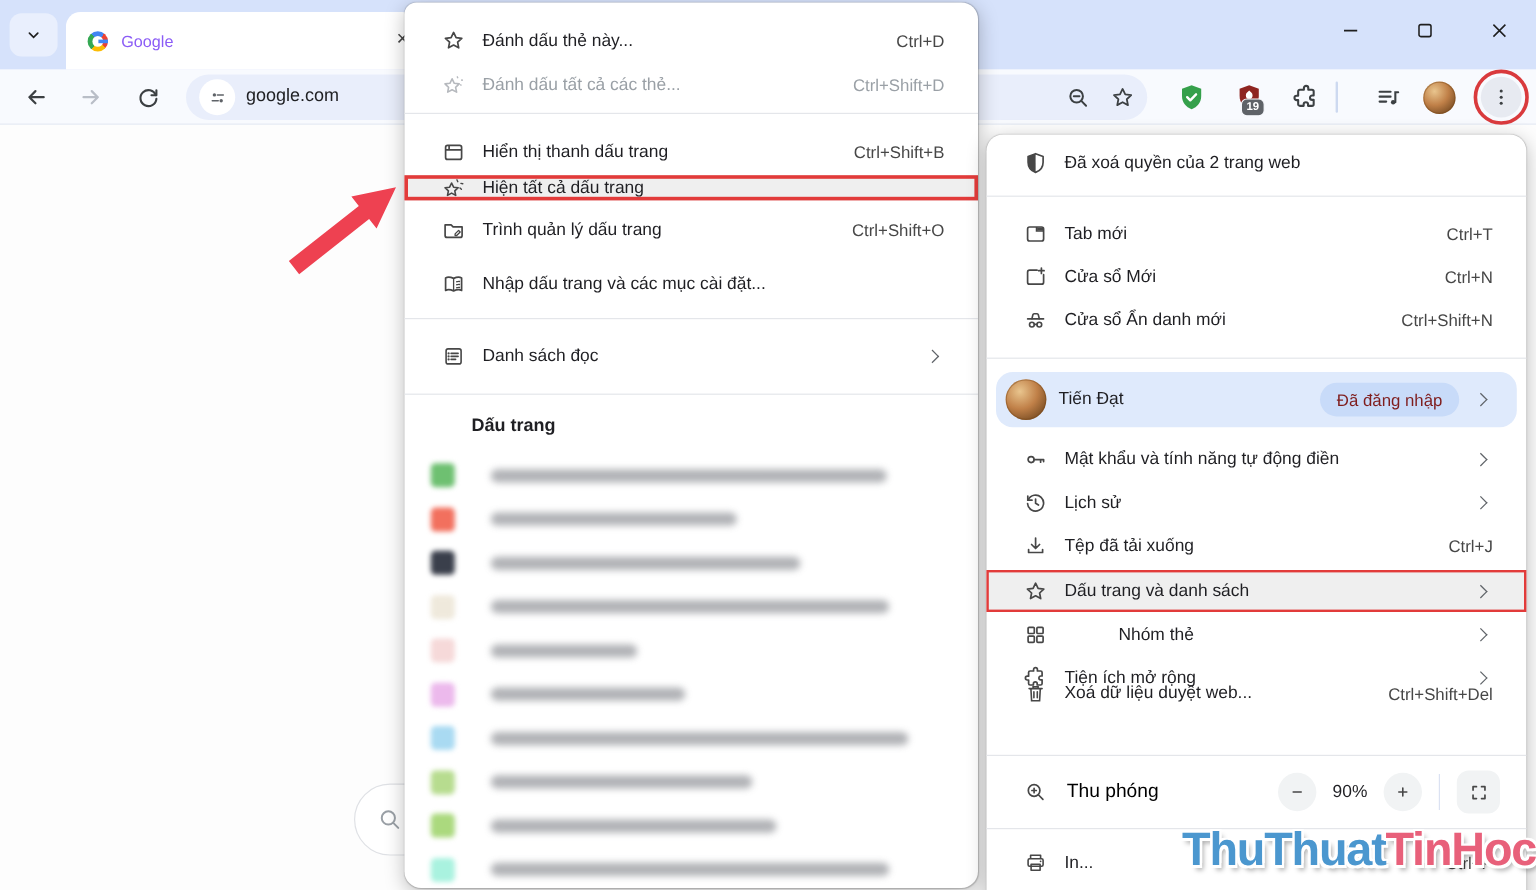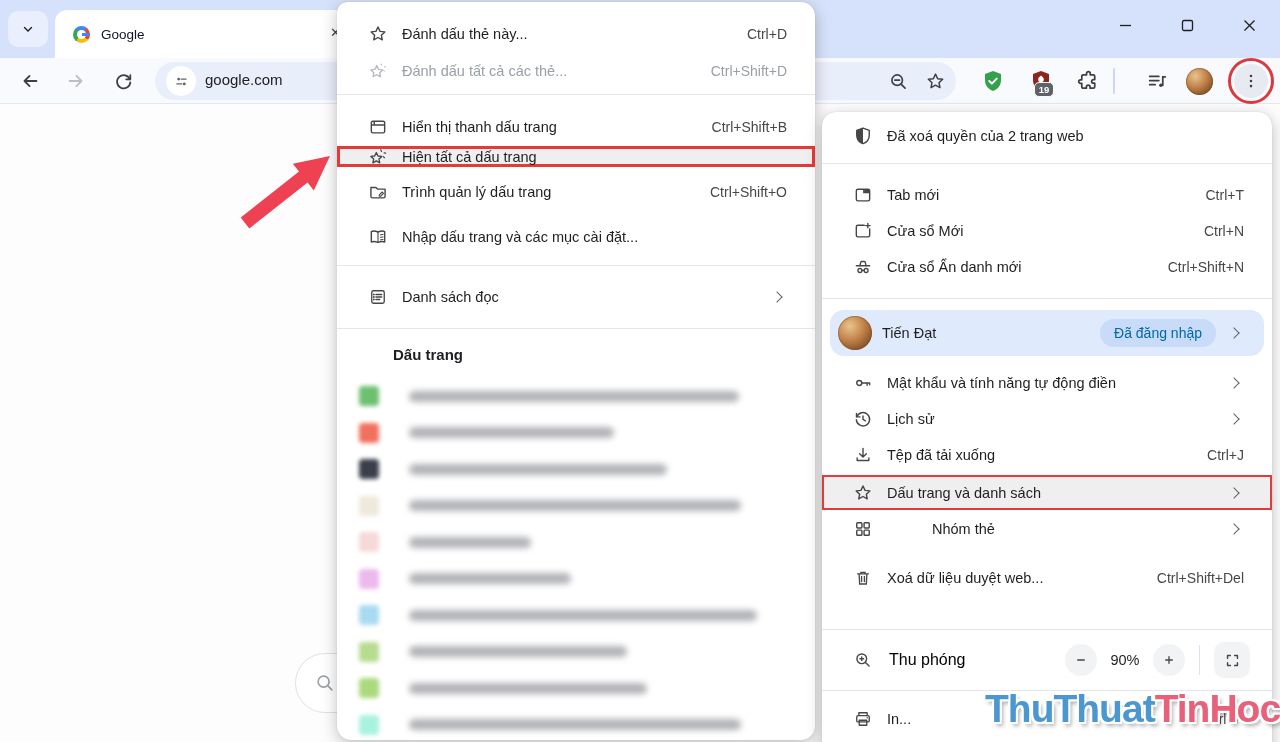--- a/index.html
+++ b/index.html
@@ -7,21 +7,21 @@
   body { font-family:"Liberation Sans", sans-serif; background:#fff; }
   #stage { position:relative; width:1280px; height:742px; background:#fff; overflow:hidden; }
 
   
   .titlebar { position:absolute; left:0; top:0; width:1280px; height:58px; background:#d6e2fb; }
   .tabsearch { position:absolute; left:8px; top:11px; width:40px; height:36px; border-radius:10px; background:#e9effd; display:flex; align-items:center; justify-content:center; }
   .tab { position:absolute; left:55px; top:10px; width:292px; height:48px; background:#fff; border-radius:12px 12px 0 0; display:flex; align-items:center; padding:0 10px 0 18px; }
   .gicon { position:relative; width:17px; height:17px; border-radius:50%; background:conic-gradient(from -40deg,#4285f4 0 22%,#ea4335 22% 47%,#fbbc05 47% 72%,#34a853 72% 100%); }
   .gicon::after { content:""; position:absolute; left:4px; top:4px; width:9px; height:9px; background:#fff; border-radius:50%; }
   .gicon::before { content:""; position:absolute; right:0px; top:7px; width:8px; height:3.5px; background:#4285f4; z-index:2; }
-  .tabtitle { margin-left:11px; font-size:13.5px; color:#0f172a; }
+  .tabtitle { margin-left:11px; font-size:13.5px; color:#8b5cf6; }
   .tabclose { position:absolute; right:6px; top:15px; font-size:13px; color:#444; }
   .wincontrols { position:absolute; right:0; top:0; height:50px; display:flex; }
   .winbtn { width:62px; height:50px; display:flex; align-items:center; justify-content:center; }
 
   .toolbar { position:absolute; left:0; top:58px; width:1280px; height:46px; background:#f8fafe; border-bottom:1px solid #e2e7f2; }
   .navbtn { position:absolute; top:62px; width:38px; height:38px; display:flex; align-items:center; justify-content:center; }
   .omnibox { position:absolute; left:155px; top:62px; width:801px; height:38px; border-radius:19px; background:#e9eefb; display:flex; align-items:center; }
   .tunecircle { position:absolute; left:11px; top:4px; width:30px; height:30px; border-radius:50%; background:#fff; display:flex; align-items:center; justify-content:center; }
   .urltext { position:absolute; left:50px; top:9px; font-size:15px; color:#202124; }
   .omniright { position:absolute; right:10px; top:0; height:38px; display:flex; align-items:center; gap:16px; }
@@ -52,21 +52,21 @@
   .sechead { position:absolute; left:24px; font-size:15px; font-weight:bold; color:#1f1f23;margin-left:32px; }
 
   
   .bmrow { position:absolute; left:0; width:100%; height:36px; display:flex; align-items:center; }
   .bmfav { width:20px; height:20px; border-radius:4px; margin-left:22px; flex:0 0 20px; filter:blur(2px); }
   .bmbar { height:11px; border-radius:6px; margin-left:30px; background:#97999e; opacity:.75; filter:blur(3px); }
 
   
   .profrow { position:absolute; left:8px; top:198px; width:434px; height:46px; background:#dfeafc; border-radius:14px; display:flex; align-items:center; }
   .profname { margin-left:10px; font-size:14.5px; color:#1f1f23; }
-  .badge { margin-left:auto; background:#c8dbf9; border-radius:14px; padding:6px 14px; font-size:14px; color:#0369a1; }
+  .badge { margin-left:auto; background:#c8dbf9; border-radius:14px; padding:6px 14px; font-size:14px; color:#7f1d1d; }
   .profchev { margin:0 26px 0 14px; width:8px; height:8px; border-right:1.8px solid #5f6368; border-bottom:1.8px solid #5f6368; transform:rotate(-45deg); }
 
   
   .zoomrow { position:absolute; left:0; top:530px; width:100%; height:36px; display:flex; align-items:center; }
   .zbtn { width:32px; height:32px; border-radius:50%; background:#f1f3f4; display:flex; align-items:center; justify-content:center; }
   .zval { width:56px; text-align:center; font-size:14.5px; color:#1f1f23; }
   .zdiv { width:1px; height:30px; background:#dbe2f2; margin:0 14px; }
 
   
   .arrow-annotation { position:absolute; left:235px; top:138px; z-index:10; }
@@ -442,20 +442,29 @@
             <rect x="4.5" y="4.5" width="6.2" height="6.2" rx="1"></rect>
             <rect x="13.3" y="4.5" width="6.2" height="6.2" rx="1"></rect>
             <rect x="4.5" y="13.3" width="6.2" height="6.2" rx="1"></rect>
             <rect x="13.3" y="13.3" width="6.2" height="6.2" rx="1"></rect>
           </svg>
       </span>
       <span class="lbl">Nhóm thẻ</span>
       <span class="chev"></span>
     </div>
 
+    <div class="mi" style="top:435px;">
+      <span class="ic">
+        <svg width="20" height="20" viewBox="0 0 24 24" fill="none" stroke="#474747" stroke-width="1.7" stroke-linejoin="round">
+            <path d="M10 3.5a1.9 1.9 0 0 1 3.8 0V5H17A1.5 1.5 0 0 1 18.5 6.5V10h-1.3a1.9 1.9 0 0 0 0 3.8h1.3v3.7A1.5 1.5 0 0 1 17 19h-3.4v-1.3a1.9 1.9 0 0 0-3.8 0V19H6.5A1.5 1.5 0 0 1 5 17.5V14H3.7a1.9 1.9 0 0 1 0-3.8H5V6.5A1.5 1.5 0 0 1 6.5 5H10z"></path>
+          </svg>
+      </span>
+      <span class="lbl">Tiện ích mở rộng</span>
+      <span class="chev"></span>
+    </div>
 
     <div class="mi" style="top:448px;">
       <span class="ic">
         <svg width="20" height="20" viewBox="0 0 24 24" fill="none" stroke="#474747" stroke-width="1.6" stroke-linecap="round">
             <path d="M5.5 7h13M9.5 7V5.2h5V7M7.3 7l.7 12.2h8l.7-12.2M10.3 10.2v6M13.7 10.2v6"></path>
           </svg>
       </span>
       <span class="lbl">Xoá dữ liệu duyệt web...</span>
       <span class="sc">Ctrl+Shift+Del</span>
     </div>

